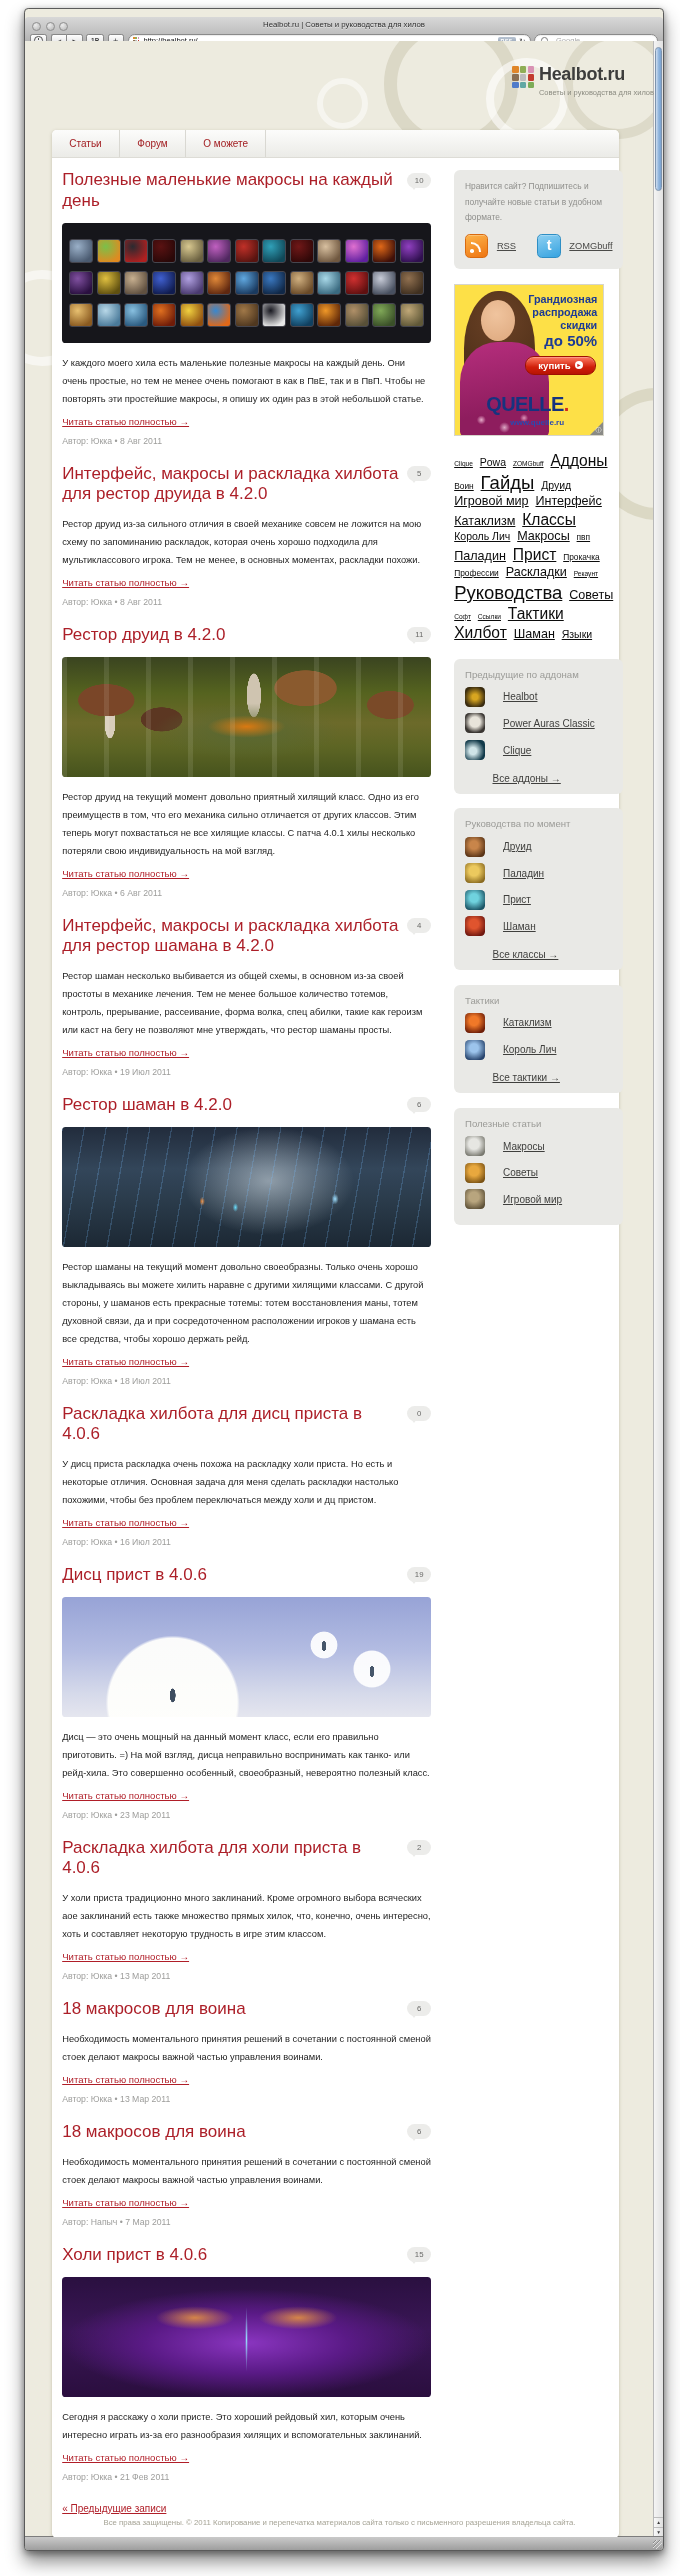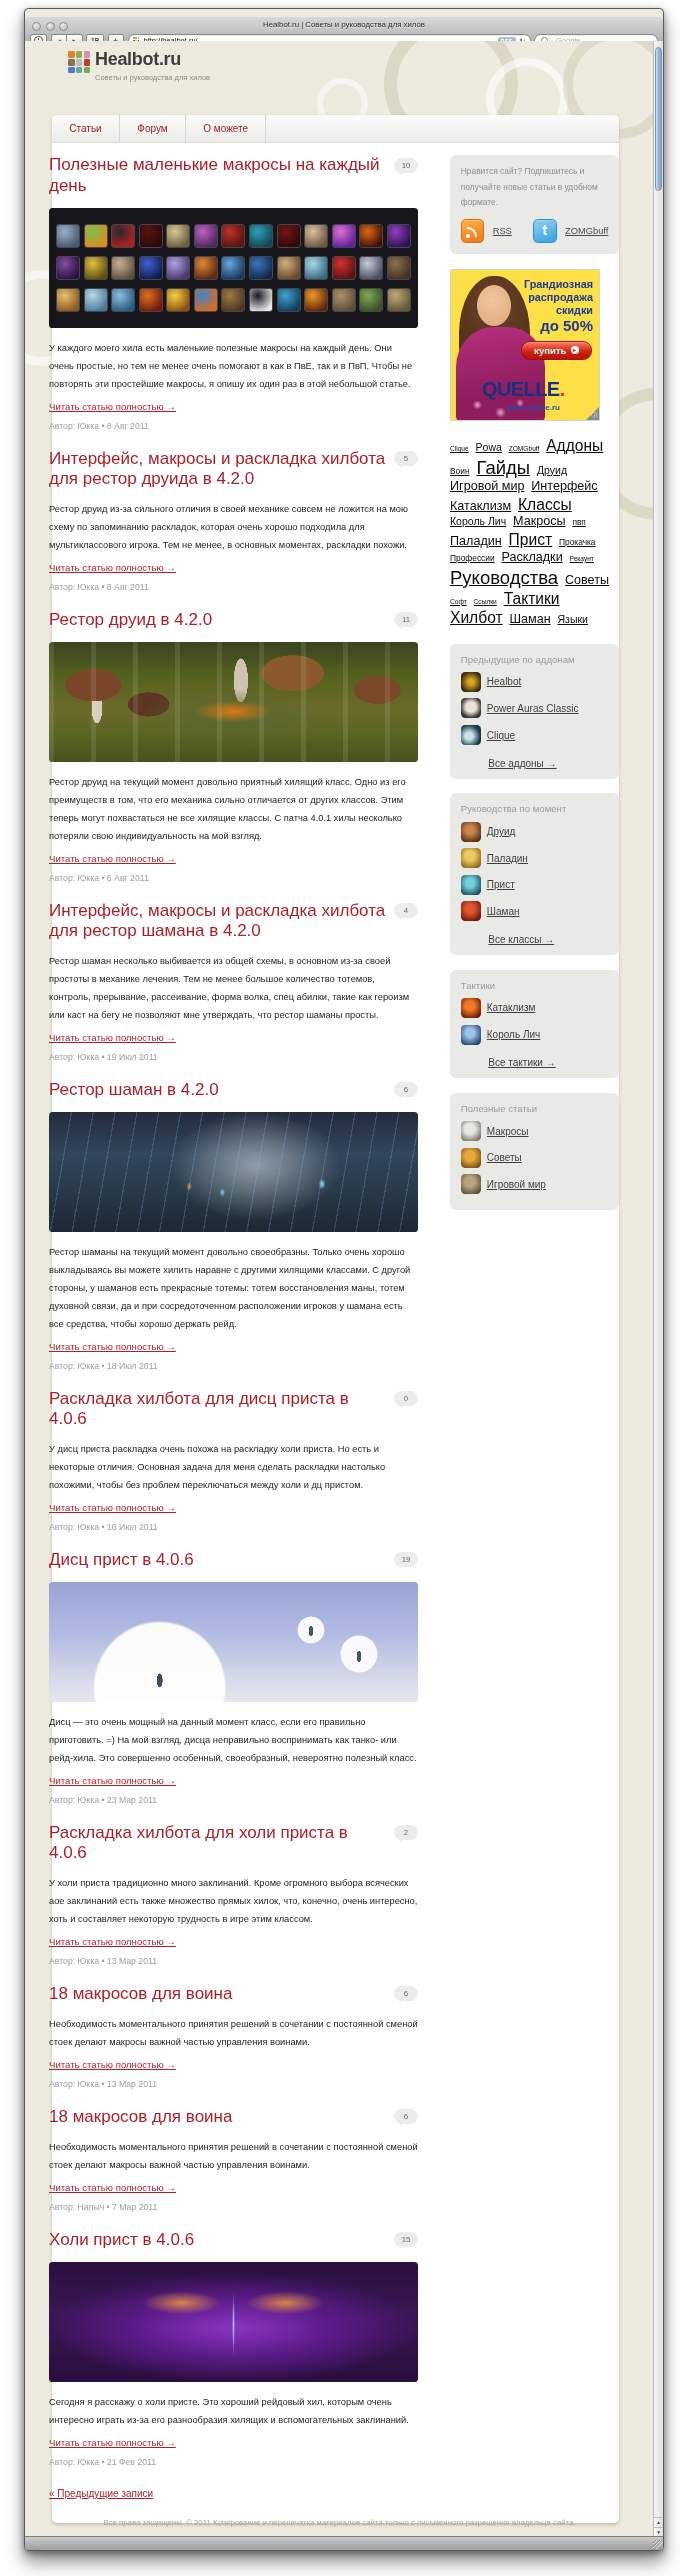--- a/index.html
+++ b/index.html
@@ -50,34 +50,34 @@
   
   .content{position:absolute;top:32px;left:0;right:9px;bottom:13px;background:#edebdf;overflow:hidden;}
   .ring{position:absolute;border-radius:50%;z-index:0;}
   .r1{left:359px;top:-24px;width:108px;height:108px;border:13px solid rgba(187,180,152,.35);}
   .r2{left:461px;top:17px;width:66px;height:66px;border:8.4px solid rgba(255,255,255,.6);}
   .r3{left:538px;top:-12px;width:90px;height:90px;border:10.8px solid rgba(187,180,152,.3);}
   .r4{left:292px;top:37px;width:39px;height:39px;border:6px solid rgba(255,255,255,.5);}
   .r5{left:567px;top:347px;width:108px;height:108px;border:12px solid rgba(198,192,164,.45);}
   .r6{left:-31px;top:229px;width:78px;height:78px;border:9.6px solid rgba(255,255,255,.55);}
   
-  .site-header{position:relative;z-index:1;padding:8px 0 0 43px;display:flex;gap:4px;height:44px;}
+  .site-header{position:relative;z-index:1;padding:23px 0 0 43px;display:flex;gap:4px;height:44px;justify-content:flex-end;}
   .logo-grid{width:23px;height:23px;display:grid;grid-template-columns:repeat(3,6.6px);grid-auto-rows:6.6px;gap:1.2px;margin-top:1.8px;}
   .logo-grid i{display:block;border-radius:1.2px;}
   .site-name{font-size:18px;font-weight:bold;color:#3d3d3c;letter-spacing:-0.3px;line-height:20.3px;}
   .tagline{font-size:7.5px;color:#8b8b80;margin-top:3px;}
   
   .card{position:relative;z-index:1;margin:21.5px 0 0 27px;width:567px;background:#fff;border-radius:4.8px;
         box-shadow:0 1.2px 3.6px rgba(96,90,60,.3);}
   .nav{height:27.5px;display:flex;border-radius:4.8px 4.8px 0 0;border-bottom:0.6px solid #dddcd6;
        background:linear-gradient(#fcfcfb,#ebebe7);}
   .nav-tab{padding:0 17.3px;line-height:27.5px;font-size:10px;color:#a32024;border-right:0.6px solid #d9d8d2;cursor:pointer;}
-  .card-body{display:flex;padding:12px 0 15.6px 10.2px;justify-content:flex-end;}
+  .card-body{display:flex;padding:12px 0 15.6px 10.2px;}
   .maincol{width:369px;}
-  .sidebar{width:169px;margin-left:32px;}
+  .sidebar{width:169px;margin-left:23px;}
   
   .article{margin-bottom:18px;}
   .title-row{display:flex;align-items:flex-start;}
   .a-title{margin:0;font-size:17px;line-height:20.3px;font-weight:normal;color:#ac1f28;flex:1;cursor:pointer;}
   .bubble{position:relative;min-width:14.4px;height:15px;padding:0 4.8px;margin:2.4px 0 0 8.4px;background:#ececea;
           border-radius:7.8px;color:#6a6a68;font-size:7.8px;display:flex;align-items:center;justify-content:center;}
   .bubble::after{content:"";position:absolute;left:4.2px;bottom:-4.8px;border:3.6px solid transparent;border-top:4.8px solid #ececea;}
   .art-img{width:369px;height:120px;border-radius:3.6px;margin:12px 0 0;}
   .img-icons{background:#16161b;display:grid;grid-template-columns:repeat(13,24px);justify-content:space-between;
              align-content:center;row-gap:8.4px;padding:0 7.2px;box-sizing:border-box;}
@@ -155,21 +155,21 @@
   .ad-btn::after{content:"►";font-size:5.4px;color:#c22;background:#fff;border-radius:50%;width:7.8px;height:7.8px;
                  display:flex;align-items:center;justify-content:center;}
   .ad-brand{position:absolute;left:31px;bottom:19px;font-size:20px;font-weight:bold;color:#16337f;letter-spacing:-0.6px;}
   .ad-brand .dot{color:#d42a1e;}
   .ad-site{position:absolute;left:55px;bottom:7.8px;font-size:8px;font-weight:bold;color:#2a4ab0;}
   .ad-corner{position:absolute;right:0;bottom:0;width:0;height:0;border-left:13px solid transparent;border-bottom:13px solid #8a8a86;}
   .ad-corner::after{content:"ⓘ";position:absolute;left:-7.8px;top:4.2px;font-size:6px;color:#fff;}
   .tagcloud{margin:0 0 15.6px;line-height:1.25;}
   .tag{color:#0c0c0c;text-decoration:underline;cursor:pointer;margin-right:4.2px;white-space:nowrap;}
   .sec-title{font-size:9.6px;color:#9b9b97;margin:1.2px 0 7.2px;font-weight:normal;}
-  .sec-item{display:flex;align-items:center;gap:6px;margin:6.6px 0;}
+  .sec-item{display:flex;align-items:center;gap:18px;margin:6.6px 0;}
   .sicon{width:20px;height:20px;border-radius:4.2px;flex:none;
          background-image:radial-gradient(circle at 32% 28%, rgba(255,255,255,.35), rgba(255,255,255,0) 60%);}
   .sec-link{font-size:10px;color:#3f3f3d;text-decoration:underline;cursor:pointer;}
   .sec-more{display:inline-block;margin:6px 0 1.2px 27.5px;font-size:10px;color:#3f3f3d;text-decoration:underline;cursor:pointer;}
   .ic-healbot{background-color:#2a230f;background-image:radial-gradient(circle at 50% 50%, #d8a520 20%, #3a2c10 75%);}
   .ic-powa{background-color:#2c2c2c;background-image:radial-gradient(circle at 50% 45%, #e8e4da 34%, #3a3632 72%);}
   .ic-clique{background-color:#0a1f2a;background-image:radial-gradient(circle at 40% 55%, #cfe4e8 22%, #123a4a 70%);}
   .ic-druid{background-color:#3a2210;background-image:radial-gradient(circle at 45% 40%, #c8854a 25%, #5a3416 78%);}
   .ic-paladin{background-color:#6b521a;background-image:radial-gradient(circle at 45% 40%, #ecc95e 30%, #8a6a20 80%);}
   .ic-priest{background-color:#113846;background-image:radial-gradient(circle at 45% 40%, #6fd2de 26%, #1c5566 78%);}

